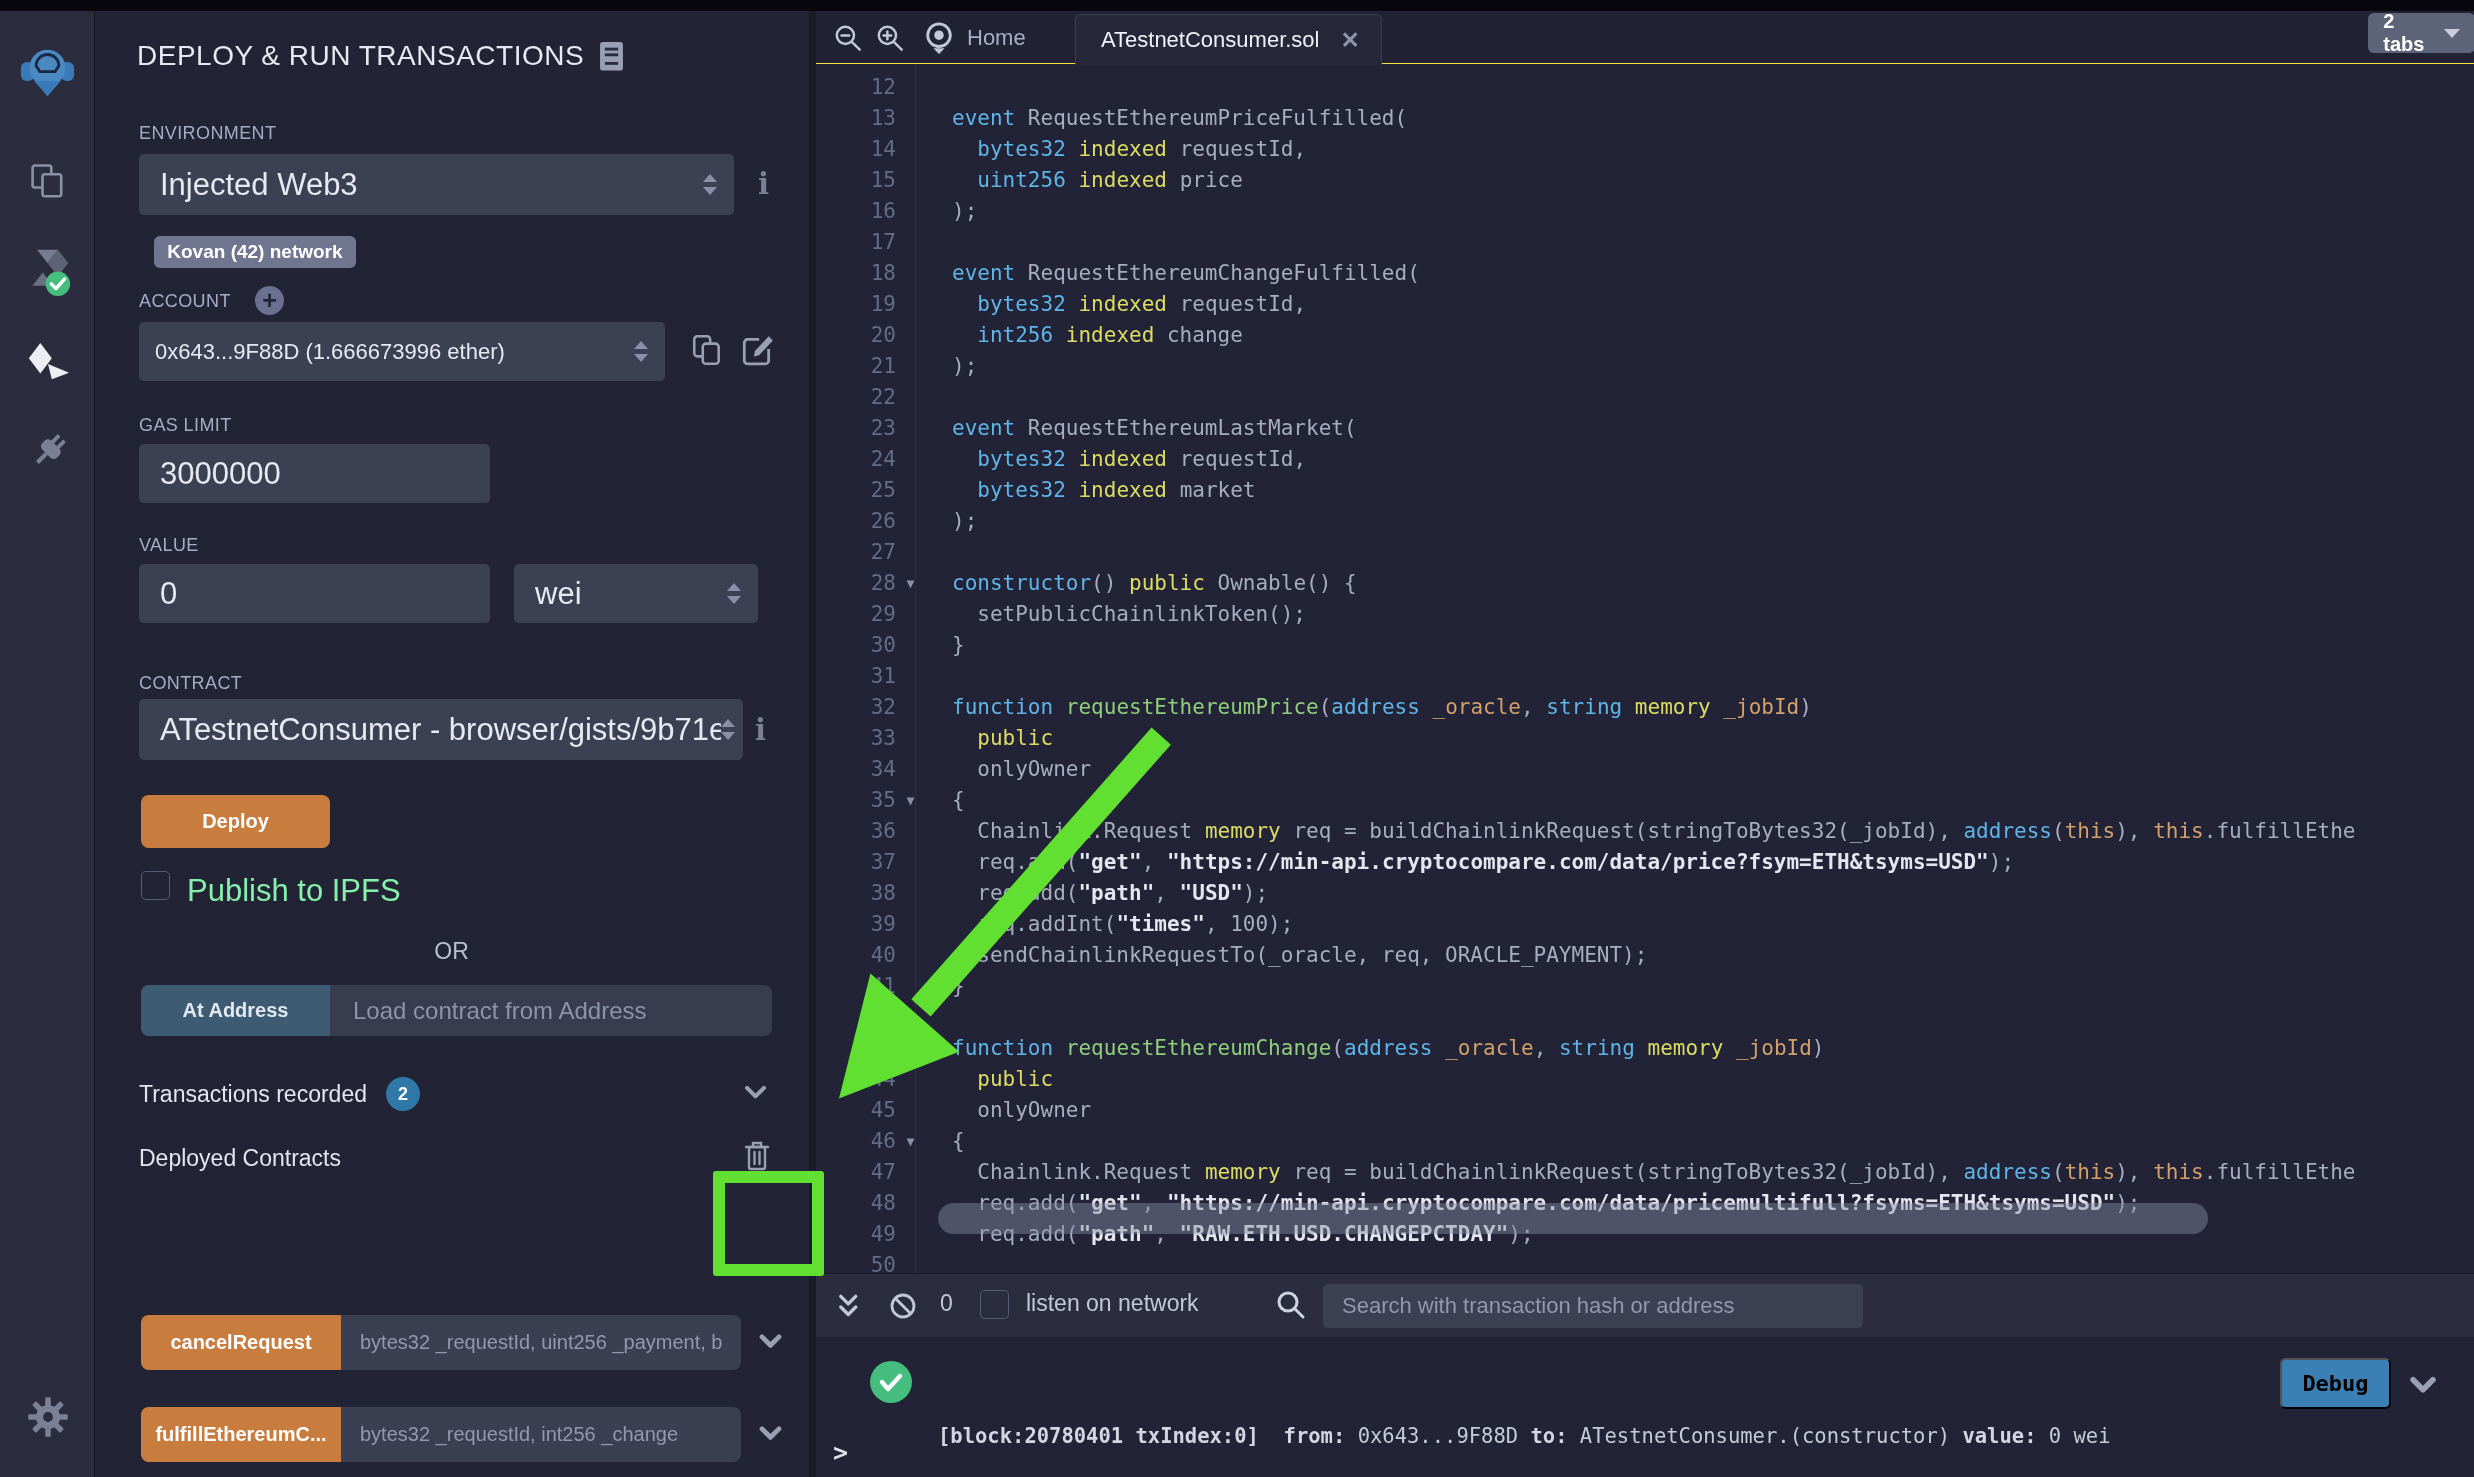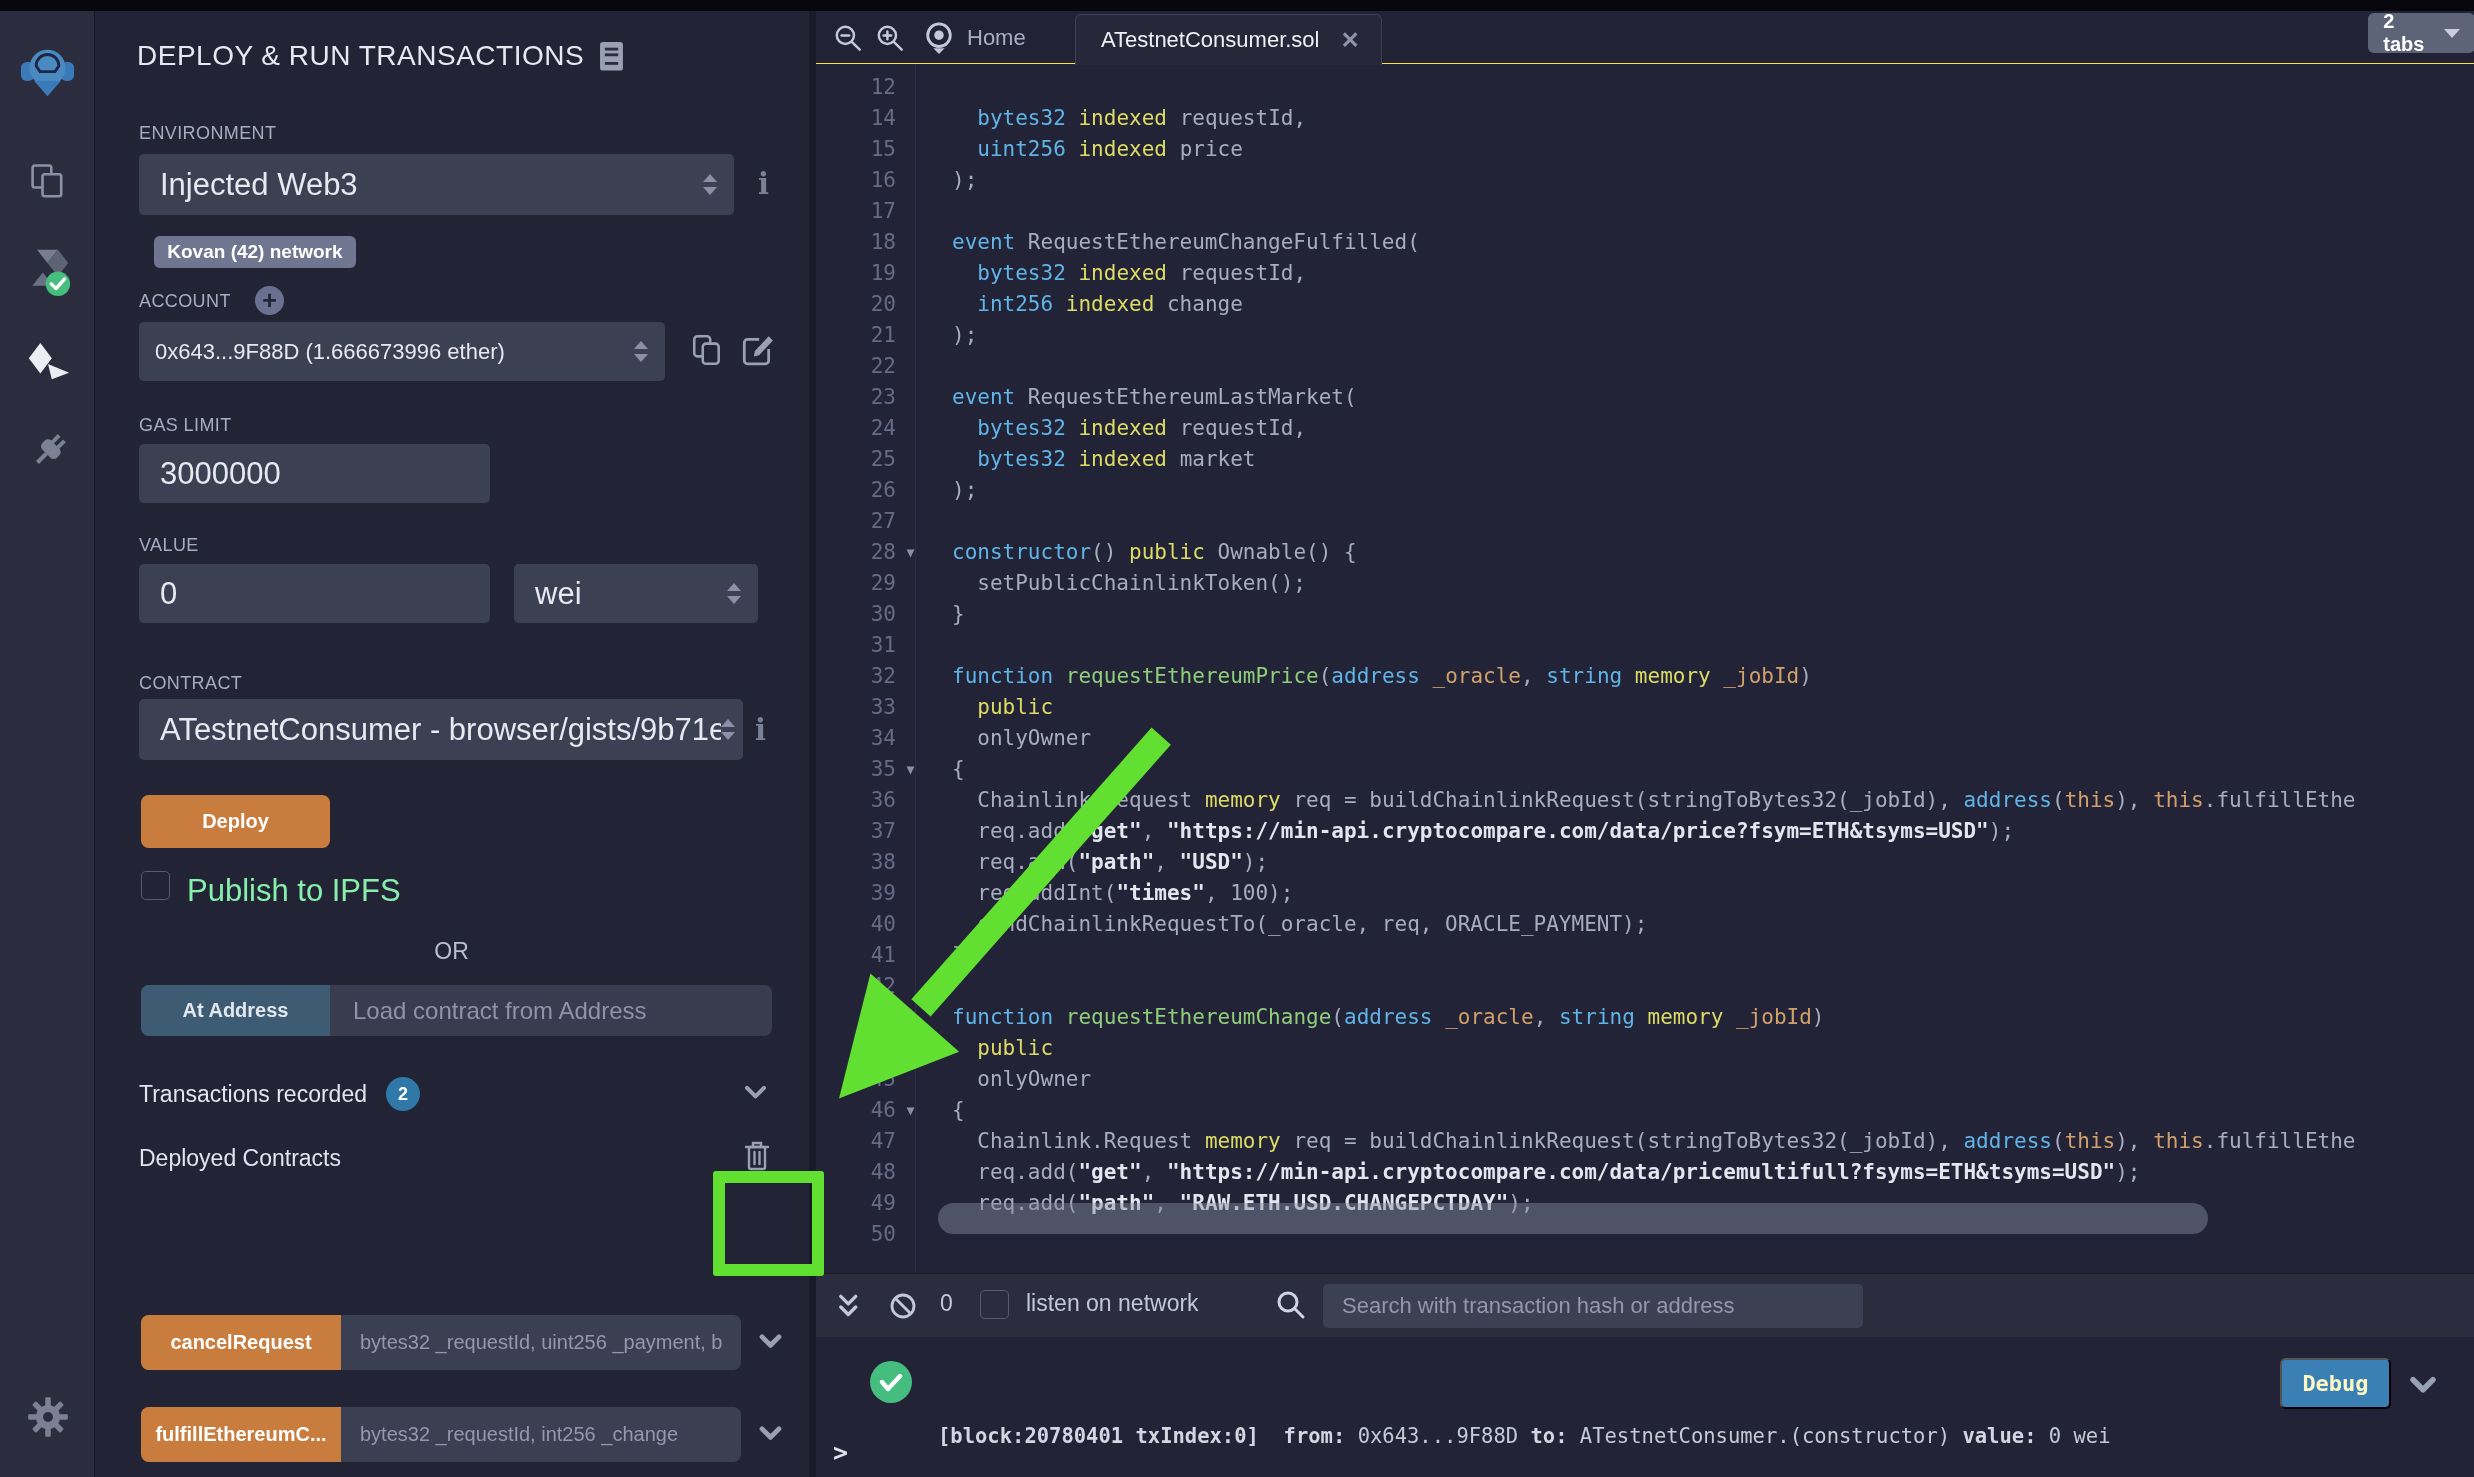--- a/index.html
+++ b/index.html
@@ -76,21 +76,21 @@
 
   
   .terminal{left:0;top:1262px;width:1659px;height:204px;background:#222336;border-top:1.9px solid #191a27;box-sizing:border-box;}
   .term-toolbar{position:absolute;left:0;top:0;width:1659px;height:63px;background:#2b2d3f;}
   .term-txt{font-size:23px;color:#c3c7d6;}
   .search-in{background:#3c4053;border:none;border-radius:4.8px;font-size:22px;color:#e7e9f1;padding:0 19px;
              font-family:"Liberation Sans",sans-serif;box-sizing:border-box;}
   .search-in::placeholder{color:#9298ad;}
   .log{font-family:"DejaVu Sans Mono",monospace;font-size:20.5px;line-height:29.6px;color:#c6cad6;white-space:pre;}
   .log b{font-weight:700;color:#d3d6e2;}
-  .btn-debug{background:#3a80b5;border-radius:5.7px;color:#fef9c3;font-weight:700;font-size:22px;
+  .btn-debug{background:#3a80b5;border-radius:5.7px;color:#000000;font-weight:700;font-size:22px;
              display:flex;align-items:center;justify-content:center;font-family:"DejaVu Sans Mono",monospace;}
   .prompt{font-family:"DejaVu Sans Mono",monospace;font-weight:700;font-size:25px;color:#dfe2ec;}
 
   
   .hl-box{left:713px;top:1171px;width:111px;height:105px;border:12.4px solid #62e032;border-radius:2.9px;box-sizing:border-box;z-index:60;}
   .arrow-svg{left:0;top:0;z-index:59;pointer-events:none;}
 </style>
 </head>
 <body>
 
@@ -309,20 +309,21 @@
         <span class="tab-close">✕</span>
       </div>
       <div class="abs tabs-pill" style="left:1552px;top:1.9px;">
         <span>2 tabs</span>
         <span class="pill-caret"></span>
       </div>
     </div>
 
     <div class="abs code" id="code-lines">
         <div class="code-line"><span class="ln">12</span><span class="fold"></span><span class="cd"></span></div>
+        <div class="code-line"><span class="ln">13</span><span class="fold"></span><span class="cd"><span class="tk-k">event</span><span class="tk-p"> RequestEthereumPriceFulfilled(</span></span></div>
         <div class="code-line"><span class="ln">14</span><span class="fold"></span><span class="cd"><span class="tk-p">  </span><span class="tk-k">bytes32</span><span class="tk-p"> </span><span class="tk-y">indexed</span><span class="tk-p"> requestId,</span></span></div>
         <div class="code-line"><span class="ln">15</span><span class="fold"></span><span class="cd"><span class="tk-p">  </span><span class="tk-k">uint256</span><span class="tk-p"> </span><span class="tk-y">indexed</span><span class="tk-p"> price</span></span></div>
         <div class="code-line"><span class="ln">16</span><span class="fold"></span><span class="cd"><span class="tk-p">);</span></span></div>
         <div class="code-line"><span class="ln">17</span><span class="fold"></span><span class="cd"></span></div>
         <div class="code-line"><span class="ln">18</span><span class="fold"></span><span class="cd"><span class="tk-k">event</span><span class="tk-p"> RequestEthereumChangeFulfilled(</span></span></div>
         <div class="code-line"><span class="ln">19</span><span class="fold"></span><span class="cd"><span class="tk-p">  </span><span class="tk-k">bytes32</span><span class="tk-p"> </span><span class="tk-y">indexed</span><span class="tk-p"> requestId,</span></span></div>
         <div class="code-line"><span class="ln">20</span><span class="fold"></span><span class="cd"><span class="tk-p">  </span><span class="tk-k">int256</span><span class="tk-p"> </span><span class="tk-y">indexed</span><span class="tk-p"> change</span></span></div>
         <div class="code-line"><span class="ln">21</span><span class="fold"></span><span class="cd"><span class="tk-p">);</span></span></div>
         <div class="code-line"><span class="ln">22</span><span class="fold"></span><span class="cd"></span></div>
         <div class="code-line"><span class="ln">23</span><span class="fold"></span><span class="cd"><span class="tk-k">event</span><span class="tk-p"> RequestEthereumLastMarket(</span></span></div>

